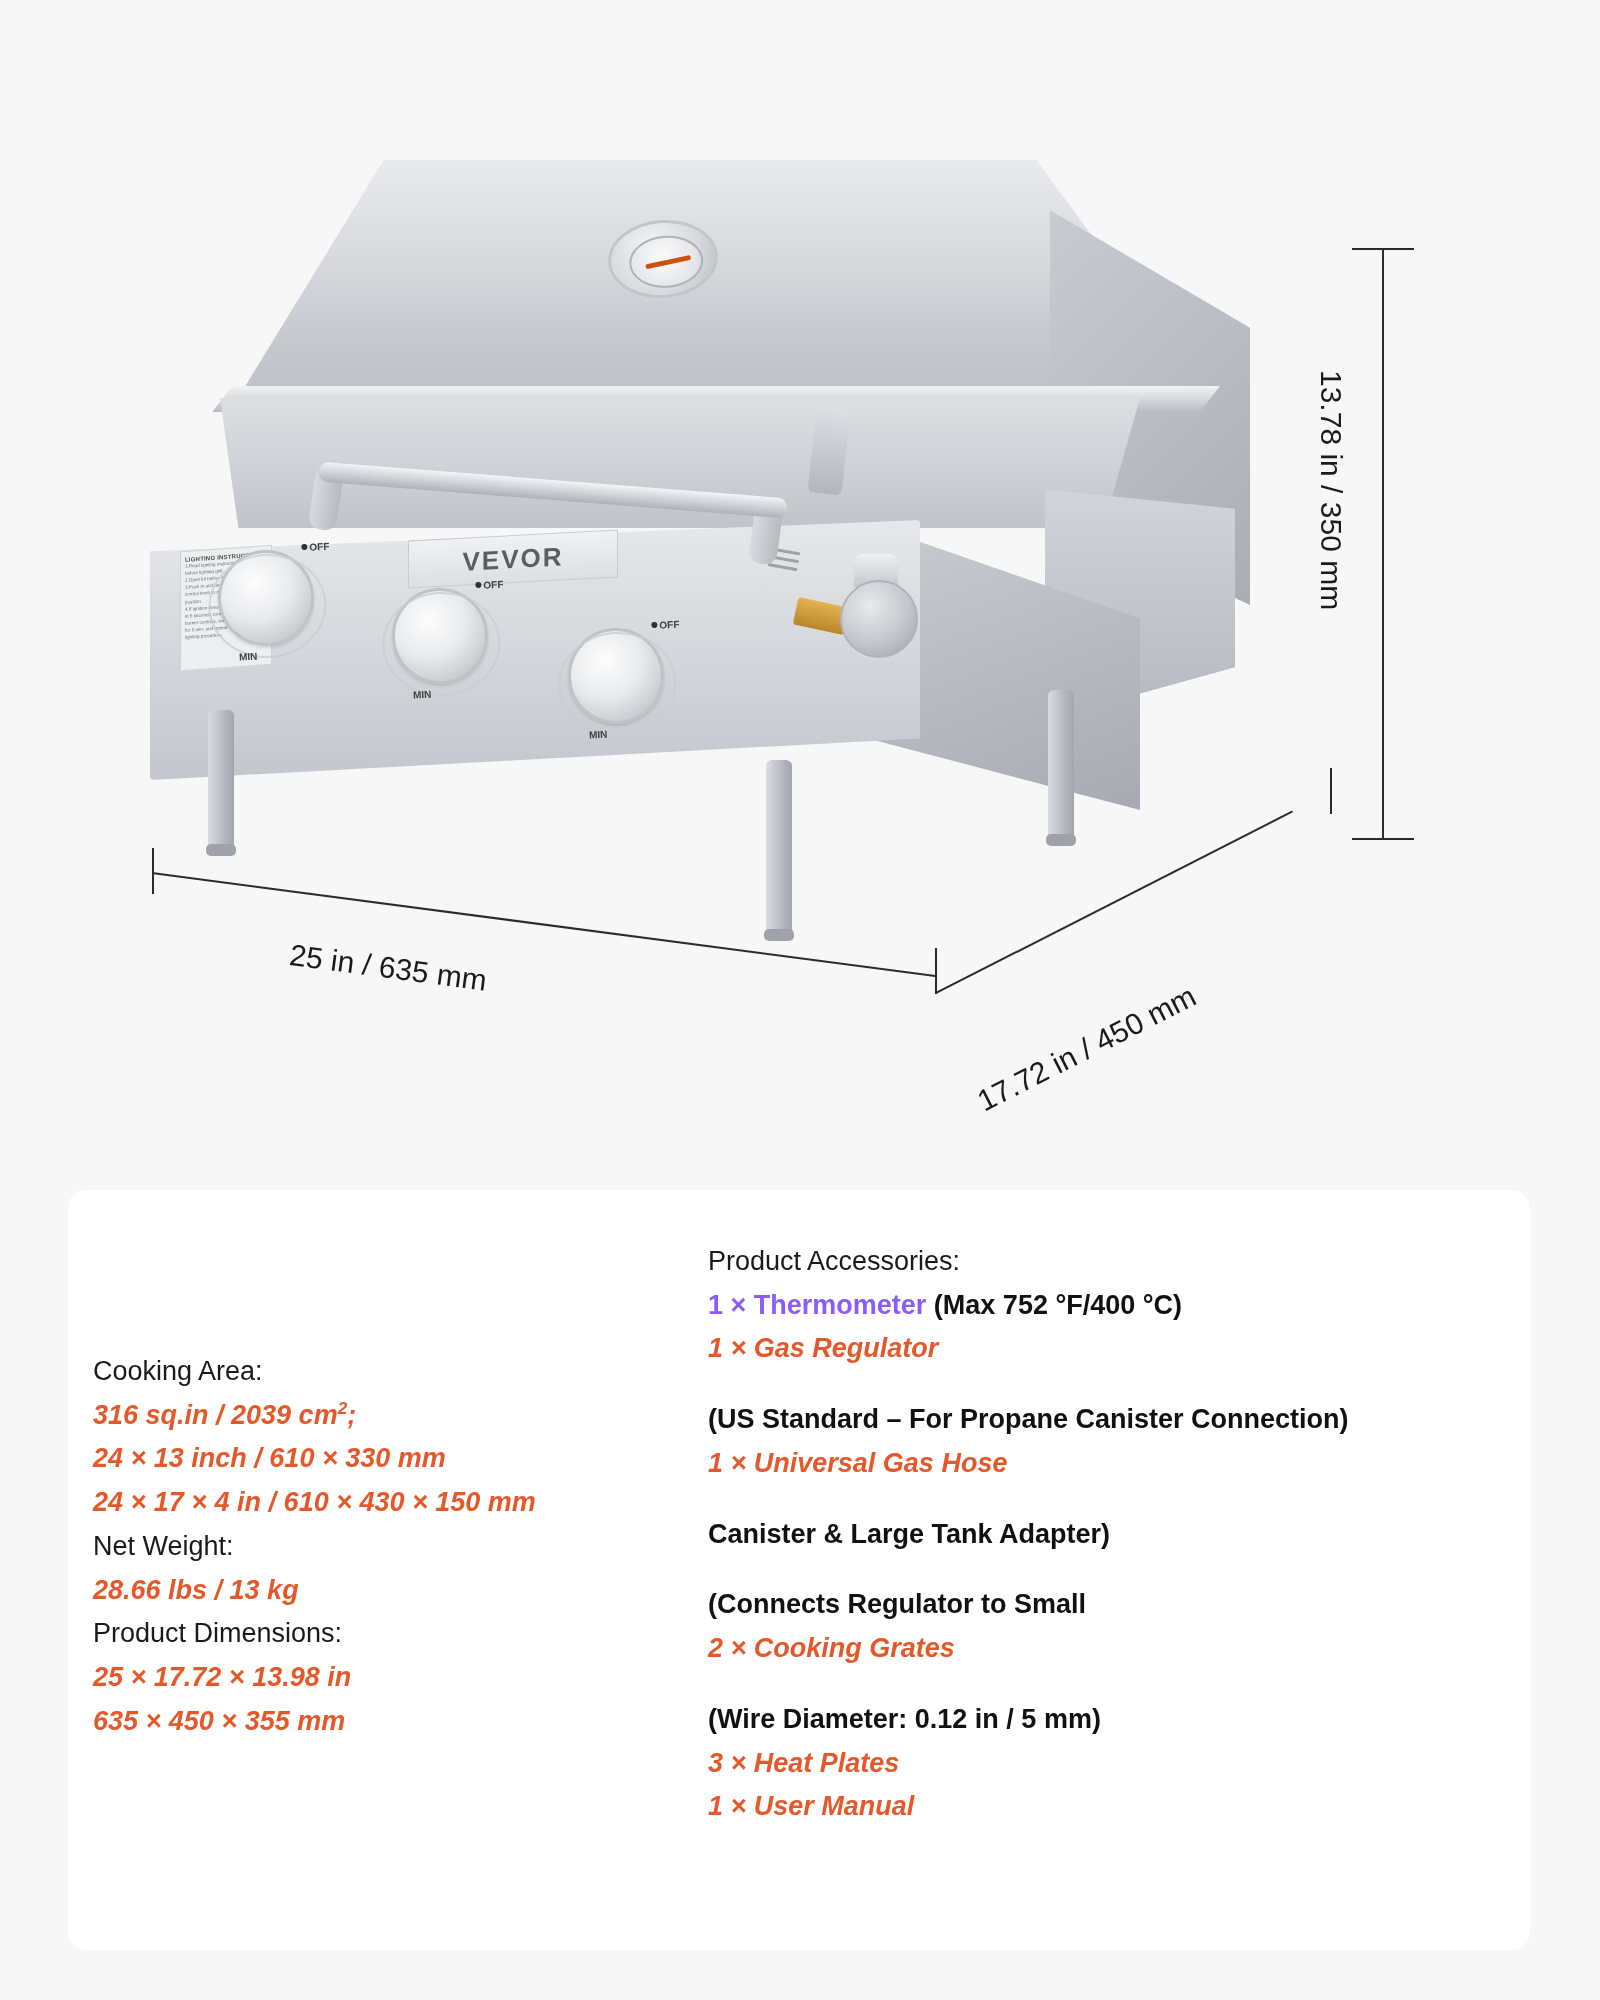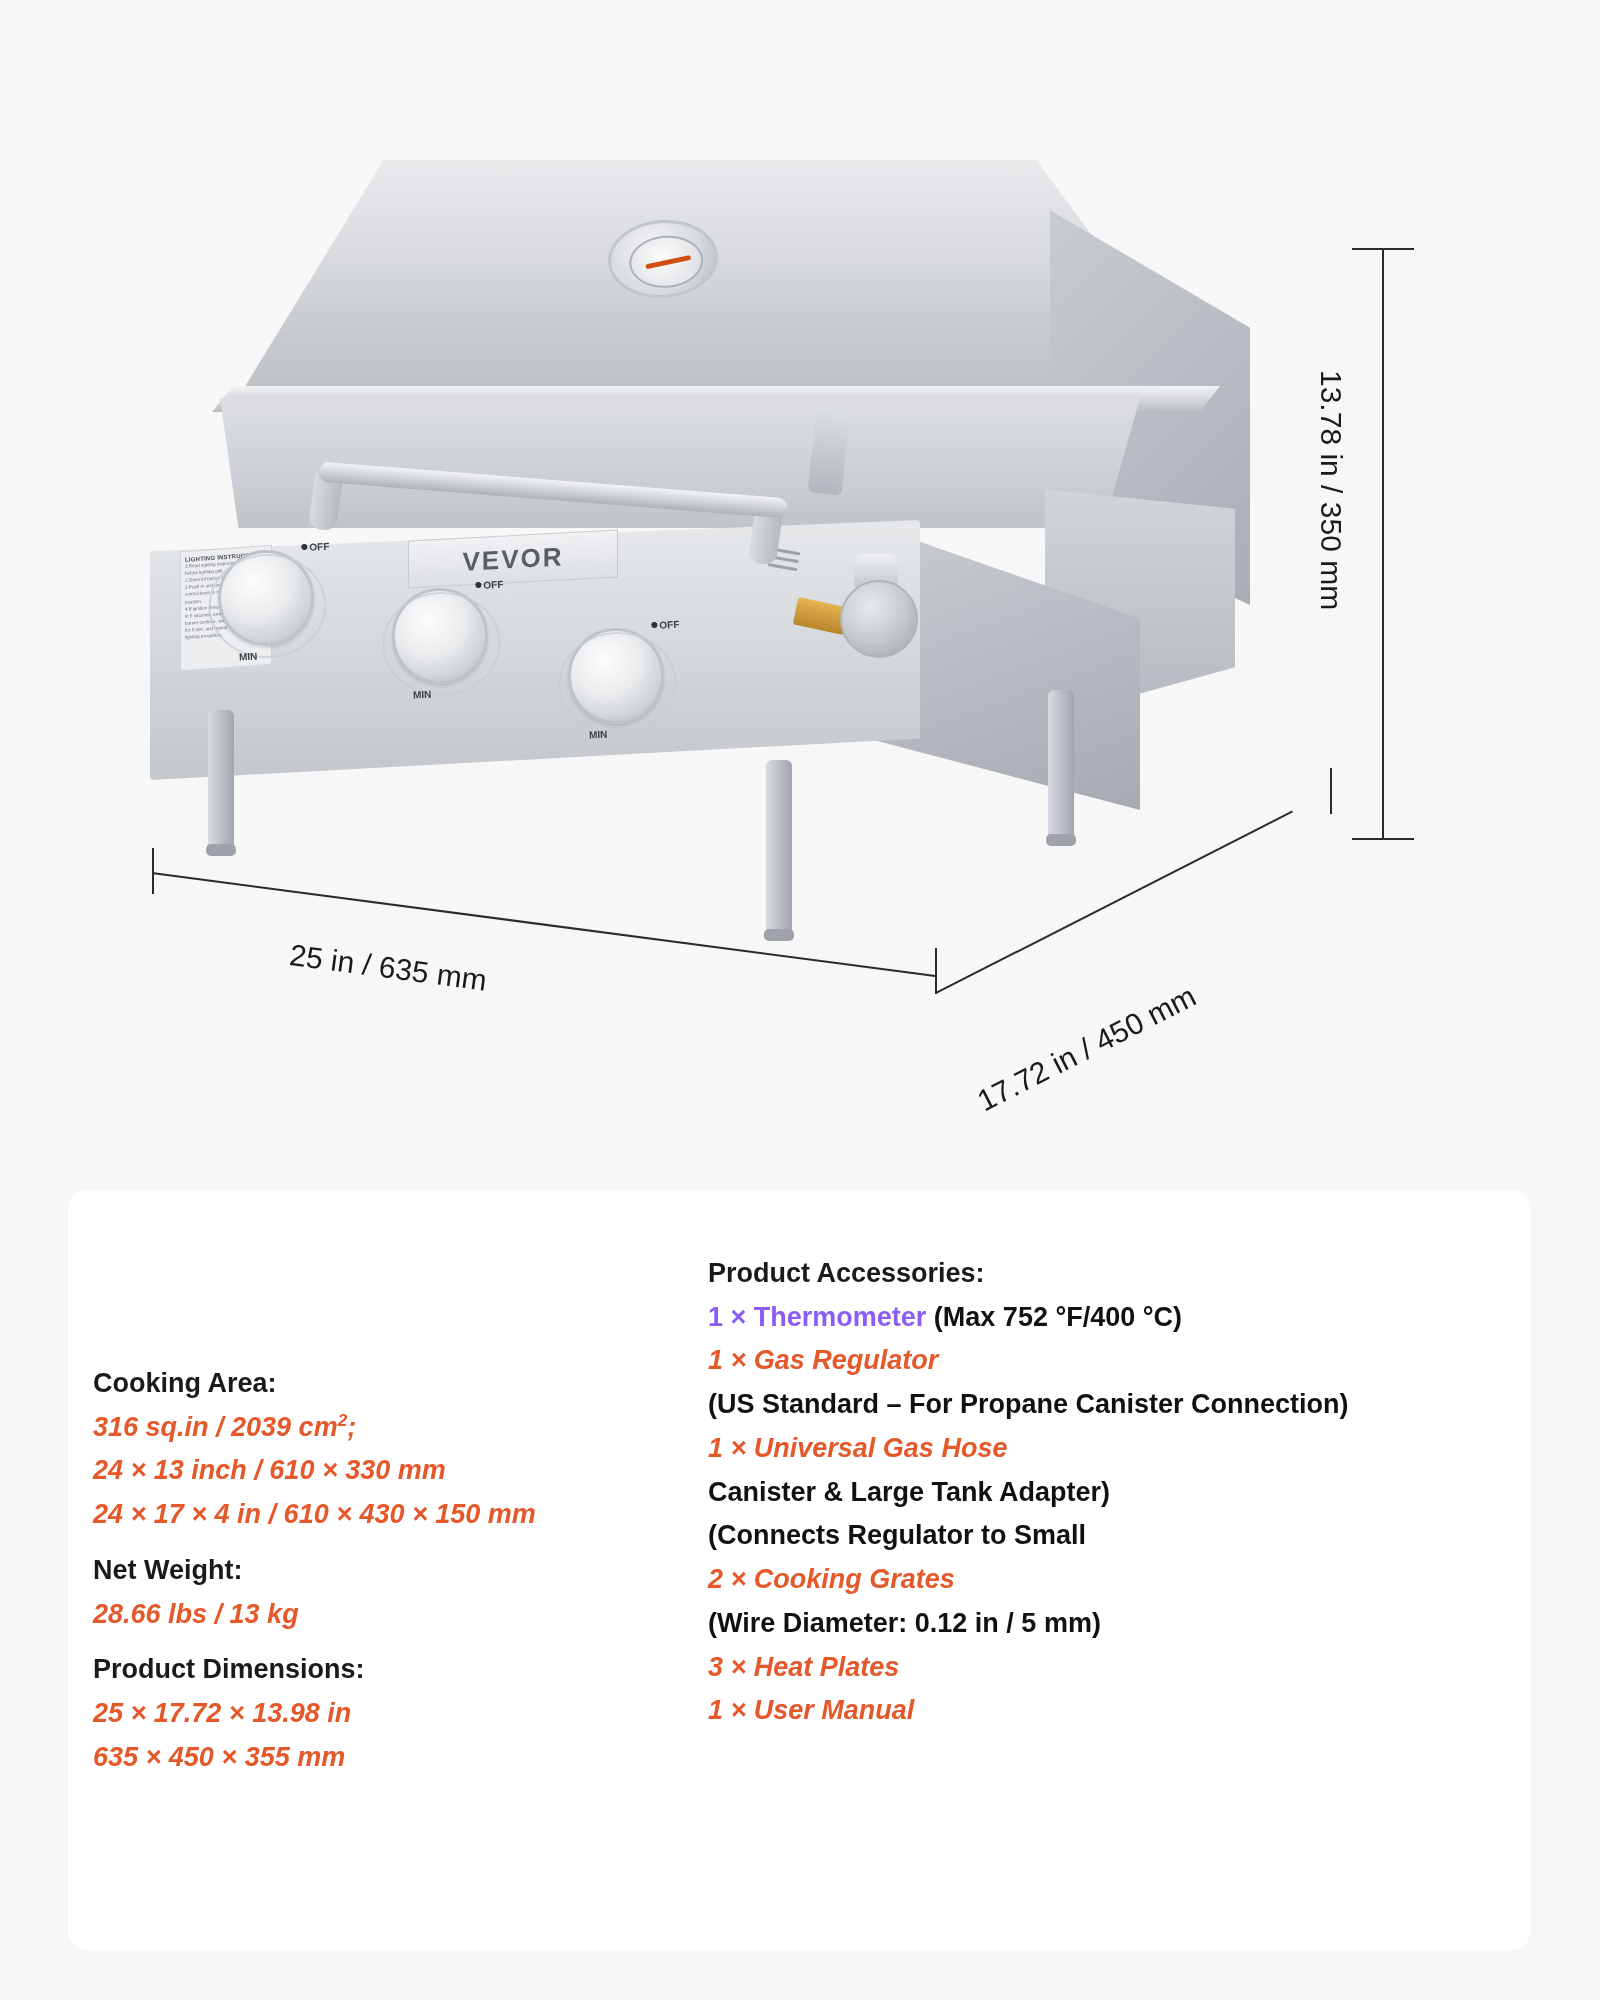--- a/index.html
+++ b/index.html
@@ -265,23 +265,23 @@
   .spec-col { position: absolute; }
   #col-left { left: 25px; top: 160px; width: 640px; }
   #col-right { left: 640px; top: 50px; width: 800px; }
 
   .spec-line {
     font-size: 27px;
     line-height: 1.62;
     color: #1a1a1a;
     white-space: nowrap;
   }
-  .spec-line.plain { font-weight: bold; margin-top: 12px; }
+  .spec-line.plain { font-weight: normal; }
   .spec-line.accent { color: #e4582a; font-weight: bold; font-style: italic; }
-  .spec-line.bold-dark { font-weight: bold; color: #111; }
+  .spec-line.bold-dark { font-weight: bold; color: #111; margin-top: 27px; }
   .spec-line .accent-in { color: #8b5cf6; font-weight: bold; }
   .spec-line .dark-in { color: #111; font-weight: bold; }
   sup { font-size: 17px; }
 </style>
 </head>
 <body>
 
 <div id="page">
 
   <div id="product-area">

